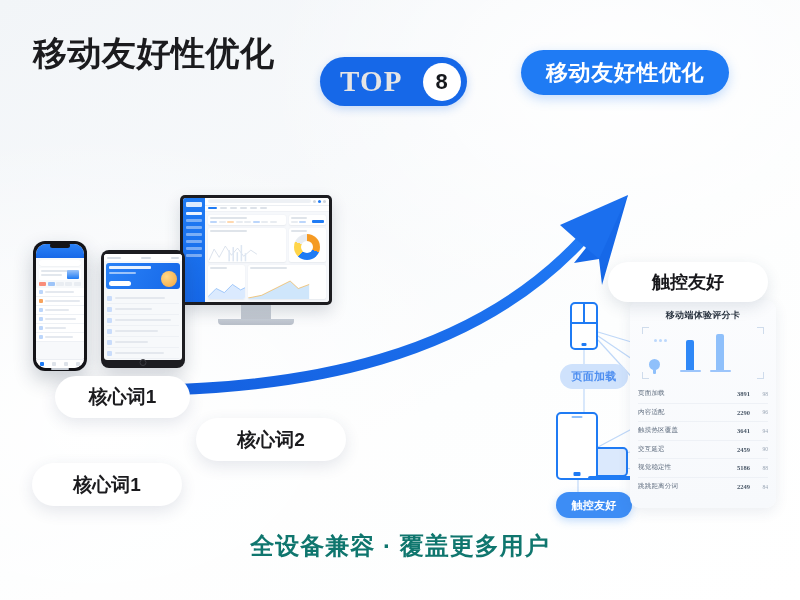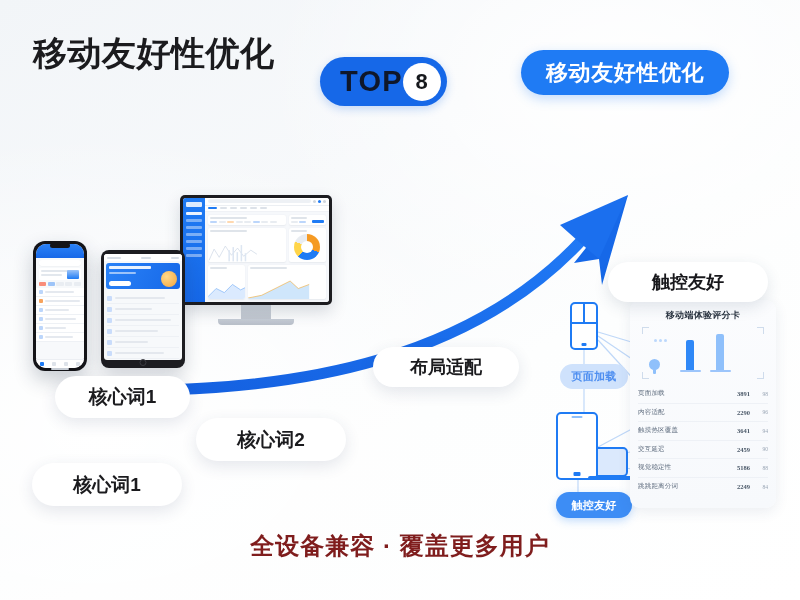--- a/index.html
+++ b/index.html
@@ -20,22 +20,22 @@
     font-size:34px; font-weight:bold; color:#1b1b1e;
     letter-spacing:.5px; white-space:nowrap;
   }
   .top-badge {
     position:absolute; left:320px; top:57px;
     height:49px; display:flex; align-items:center;
     background:#1668e8; border-radius:26px;
     padding:0 6px 0 20px; box-shadow:0 3px 10px rgba(22,104,232,.24);
   }
   .top-badge .tb-word {
-    color:#0f172a; font-size:29px; font-weight:bold;
-    letter-spacing:1.2px; margin-right:0;
+    color:#e5e5e5; font-size:29px; font-weight:bold;
+    letter-spacing:1.2px; margin-right:20px;font-family:Liberation Serif, serif;
   }
   .top-badge .tb-num {
     width:38px; height:38px; border-radius:50%;
     background:#fff; color:#16181c;
     font-size:22px; font-weight:bold;
     display:flex; align-items:center; justify-content:center;
   }
   .hdr-pill {
     position:absolute; left:521px; top:50px;
     height:45px; display:flex; align-items:center; justify-content:center;
@@ -216,21 +216,21 @@
     border-radius:13px; font-size:11px; font-weight:bold;
     letter-spacing:.3px; filter:blur(.3px);
   }
   #dpTop { left:12px; top:72px; width:68px; height:25px; background:#cfe2fc; color:#4f8ff0; }
   #dpBot { left:8px; top:200px; width:76px; height:26px; background:#3d8df5; color:#fff; filter:none;
            box-shadow:0 3px 9px rgba(61,141,245,.3); }
 
   .footer {
     position:absolute; left:0; right:0; top:530px;
     text-align:center; font-size:24px; font-weight:bold;
-    color:#7f1d1d; letter-spacing:1px;
+    color:#0f766e; letter-spacing:1px;
   }
 </style>
 </head>
 <body>
 
 <div class="stage">
 
   <div class="hdr-title">移动友好性优化</div>
 
   <div class="top-badge">
@@ -435,21 +435,20 @@
             <i></i>
         </div>
       </div>
       <div class="ph-bar"></div>
     </div>
   </div>
 
   <div class="kw" id="kw1">核心词1</div>
   <div class="kw" id="kw2">核心词2</div>
   <div class="kw" id="kw3">核心词1</div>
-  <div class="kw" id="kwLayout">布局适配</div>
 
   <div class="rp">
 
     <div class="rp-head">触控友好</div>
 
     <svg style="position:absolute;left:0;top:30px;" width="120" height="220" viewBox="0 0 120 220">
       <g stroke="#bfd8f8" stroke-width="1.2" fill="none">
         <path d="M50 40 L 110 58"></path>
         <path d="M50 44 L 112 86"></path>
         <path d="M50 48 L 110 114"></path>

